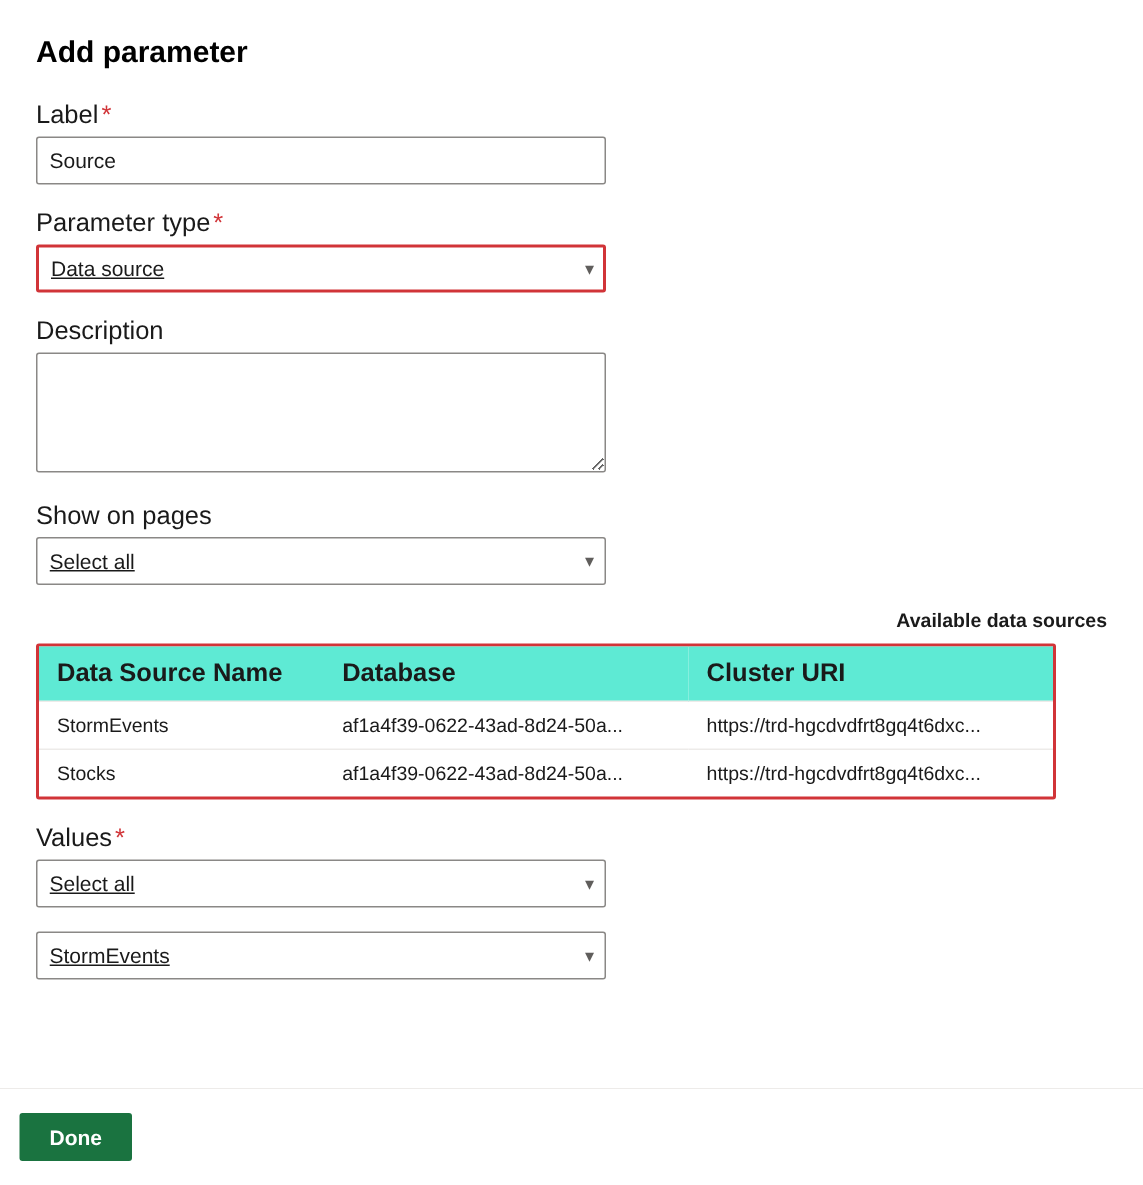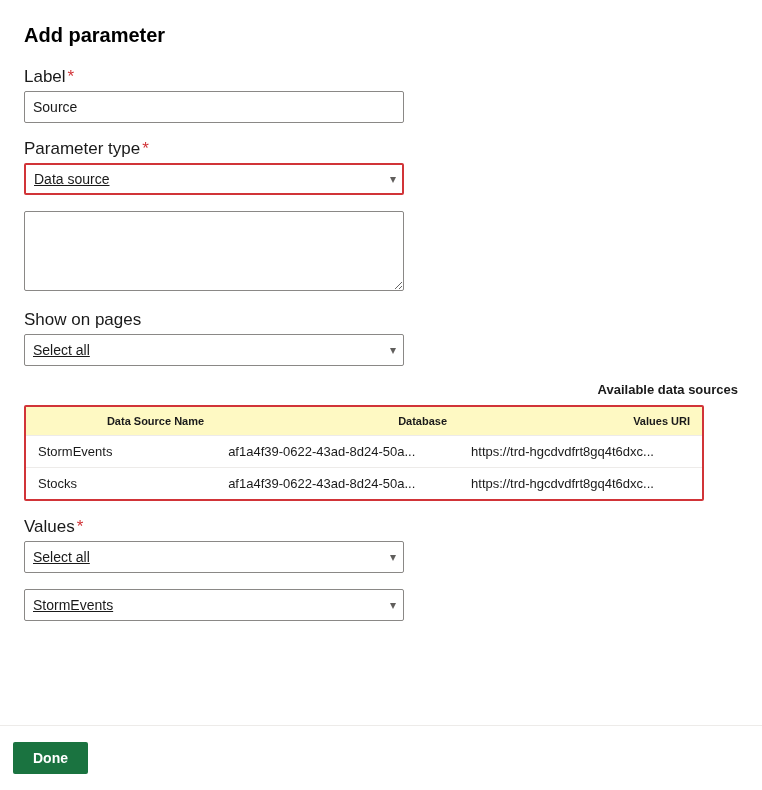--- a/index.html
+++ b/index.html
@@ -96,25 +96,25 @@
       border: 2px solid #d13438;
       border-radius: 2px;
       width: 680px;
       margin-bottom: 16px;
     }
     .data-table {
       width: 100%;
       border-collapse: collapse;
     }
     .data-table th {
-      background: #fef9c3;
-      font-size: 11px;
+      background: #5eead4;
+      font-size: 17px;
       font-weight: 600;
       padding: 8px 12px;
-      text-align: right;
+      text-align: left;
       border-bottom: 1px solid #edebe9;
       color: #1a1a1a;
     }
     .data-table td {
       font-size: 13px;
       padding: 8px 12px;
       border-bottom: 1px solid #edebe9;
       color: #1a1a1a;
     }
     .data-table tr:last-child td {
@@ -182,20 +182,23 @@
           <option>Data source</option>
           <option>Text</option>
           <option>Number</option>
           <option>Date</option>
         </select>
         <span class="select-chevron">▾</span>
       </div>
     </div>
 
     <div class="field-group">
+      <div class="field-label">
+        <span>Description</span>
+      </div>
       <textarea class="textarea-input" style=""></textarea>
     </div>
 
     <div class="field-group">
       <div class="field-label">
         <span>Show on pages</span>
       </div>
       <div class="select-wrapper">
         <select class="select-input">
           <option>Select all</option>
@@ -206,21 +209,21 @@
   </div>
 
   <div style="padding: 0 24px;">
     <div class="section-label">Available data sources</div>
     <div class="data-table-wrapper">
       <table class="data-table">
         <thead>
           <tr>
             <th class="col-name">Data Source Name</th>
             <th class="col-db">Database</th>
-            <th class="col-uri">Values URI</th>
+            <th class="col-uri">Cluster URI</th>
           </tr>
         </thead>
         <tbody>
           <tr class="table-row">
             <td>StormEvents</td>
             <td>af1a4f39-0622-43ad-8d24-50a...</td>
             <td>https://trd-hgcdvdfrt8gq4t6dxc...</td>
           </tr>
           <tr class="table-row">
             <td>Stocks</td>

